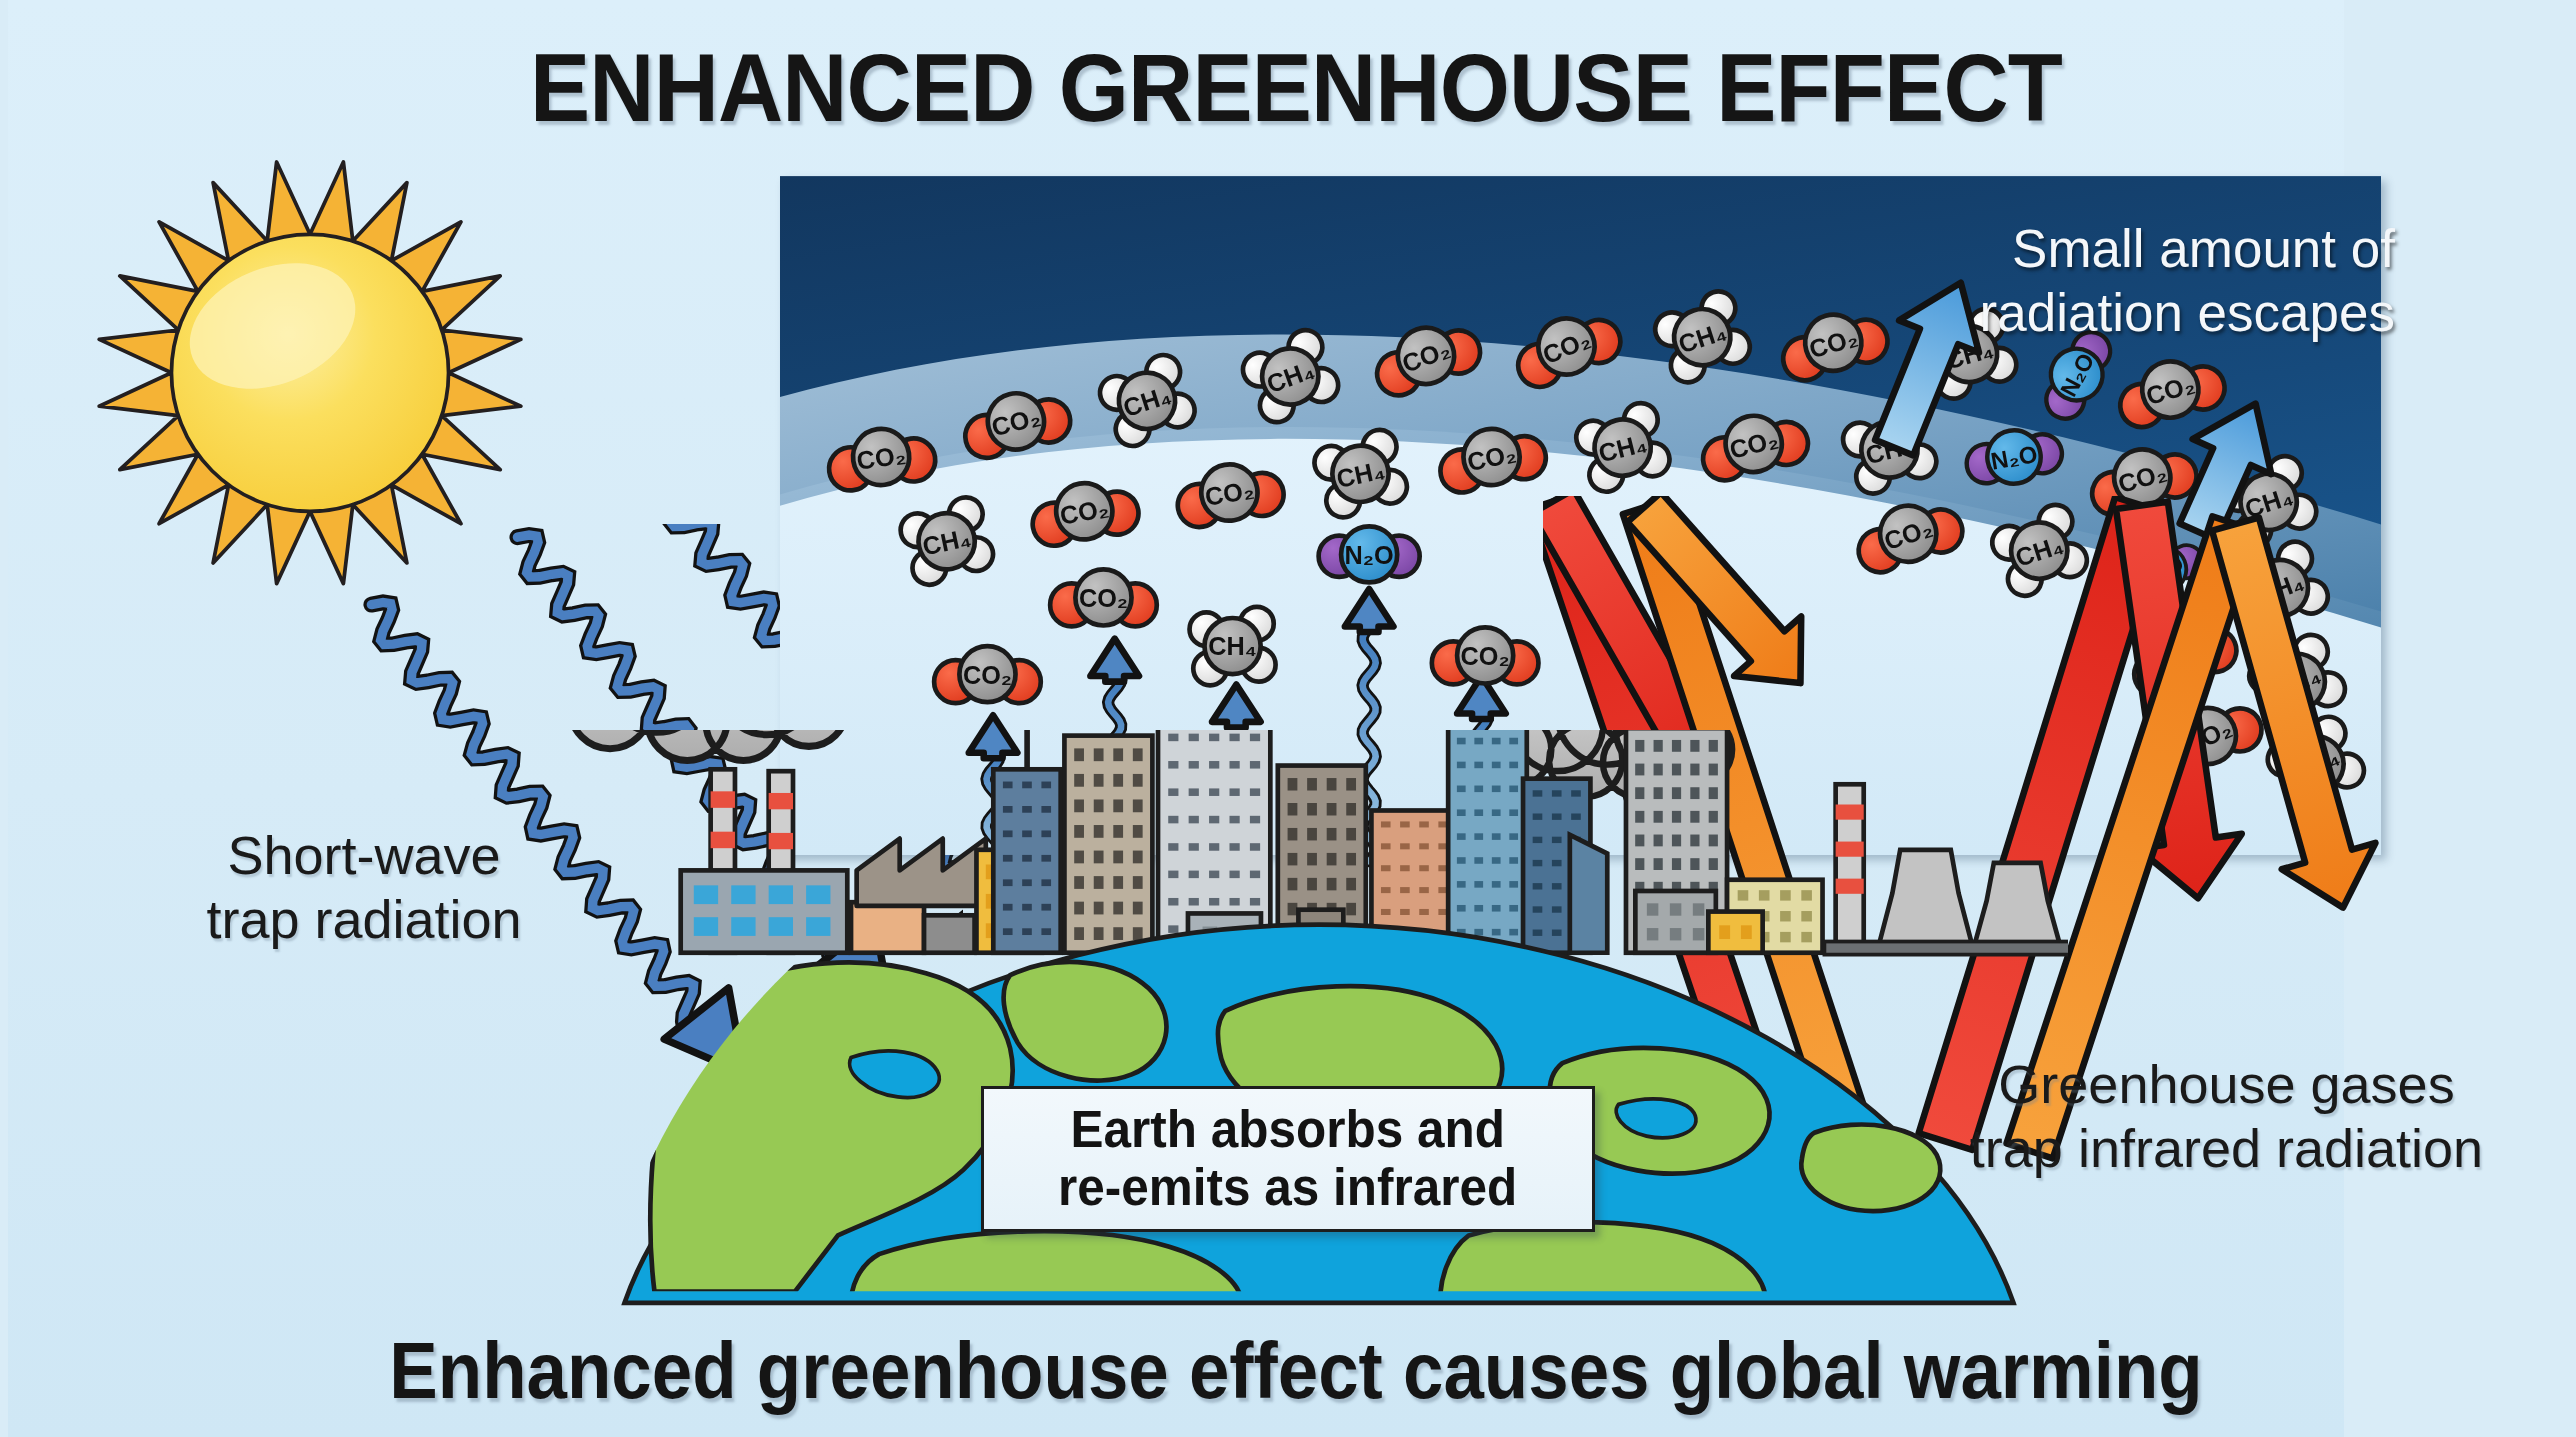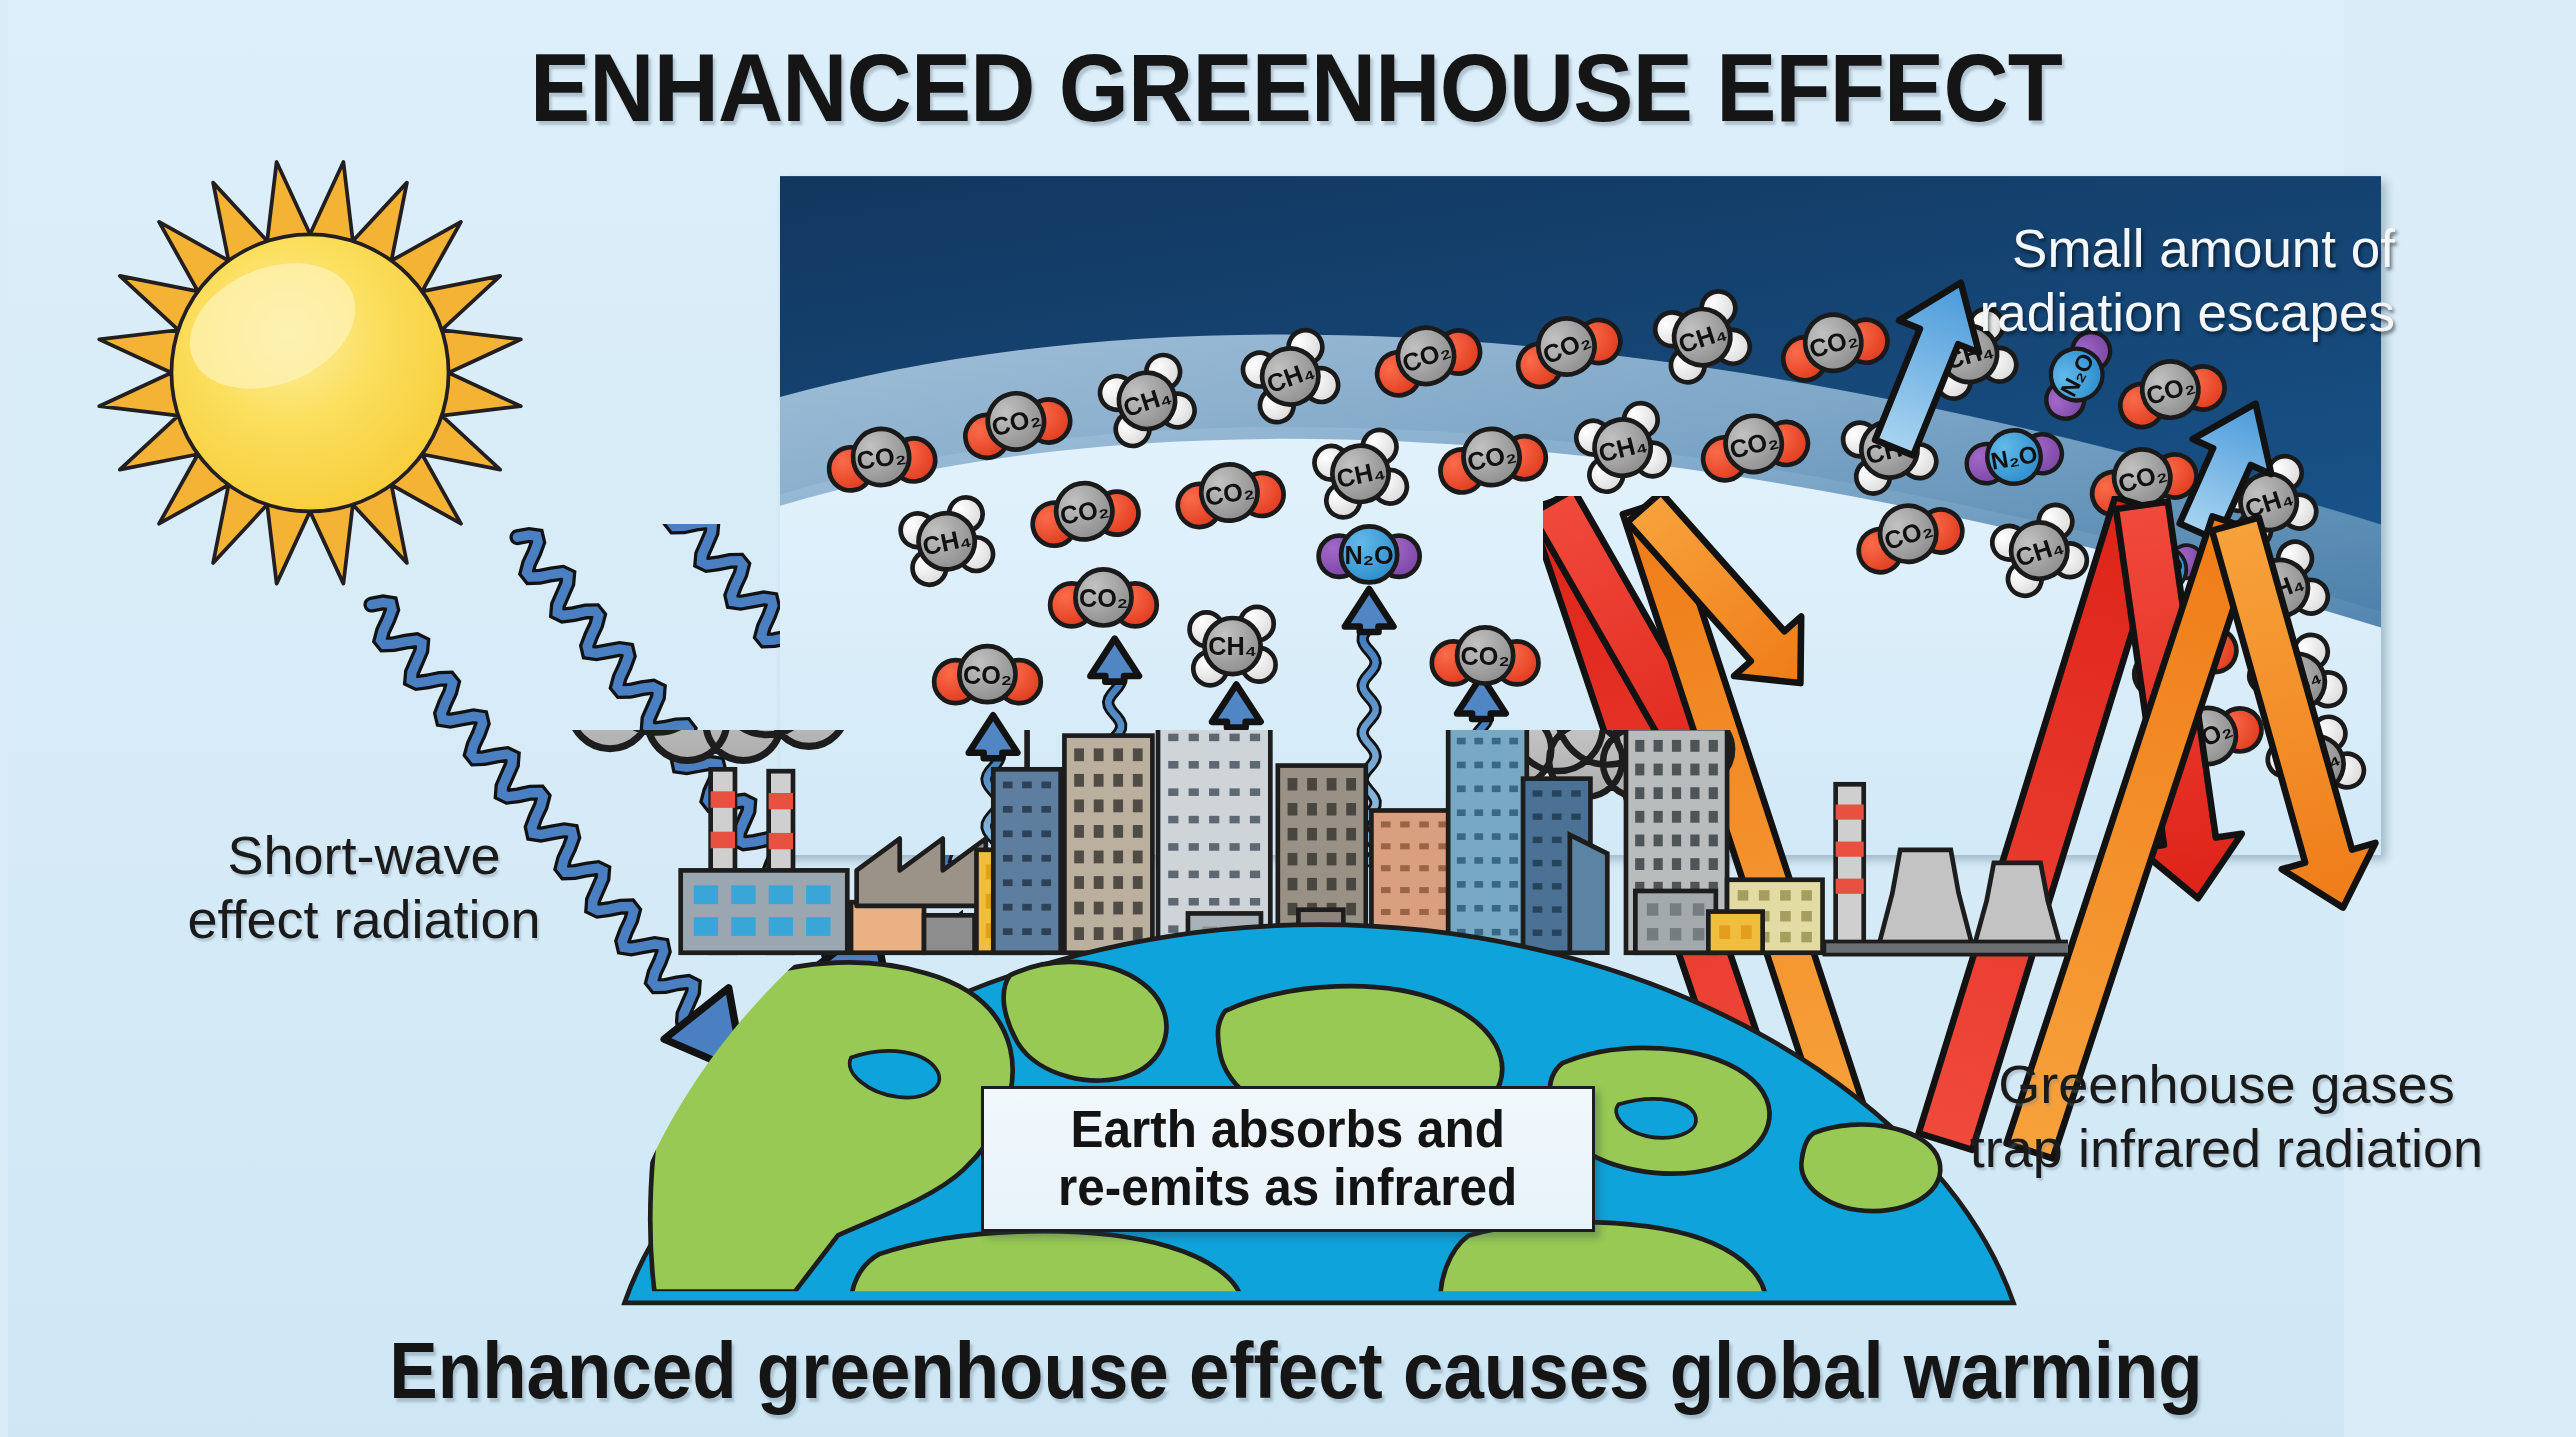--- a/index.html
+++ b/index.html
@@ -112,21 +112,21 @@
       <g>
         <path d="M398.0,-40.0 L410.5,-42.3 L418.6,-41.1 L420.1,-34.6 L416.1,-23.8 L410.4,-11.7 L407.9,-2.1 L411.6,2.6 L421.6,2.3 L434.7,-0.4 L446.1,-1.9 L452.1,1.0 L451.4,9.2 L446.4,20.8 L441.3,32.5 L440.6,40.7 L446.6,43.6 L458.1,42.1 L471.1,39.3 L481.1,39.1 L484.8,43.7 L482.3,53.4 L476.7,65.5 L472.6,76.3 L474.1,82.8 L482.2,84.0 L494.7,81.7 L507.2,79.4 L515.3,80.6 L516.8,87.0 L512.8,97.9 L507.2,110.0 L504.6,119.6 L508.4,124.3 L518.3,124.0 L531.4,121.3 L542.8,119.8 L548.8,122.7 L548.2,130.9 L543.1,142.5 L538.0,154.2 L537.4,162.3 L543.3,165.2 L554.8,163.8 L567.8,161.0 L577.8,160.7 L581.5,165.4 L579.0,175.1 L573.4,187.2 L569.4,198.0 L570.8,204.5 L578.9,205.7 L591.4,203.4 L604.0,201.1 L612.0,202.3 L613.5,208.7 L609.5,219.6 L603.9,231.7 L601.4,241.3 L605.1,246.0 L615.0,245.7 L628.1,243.0 L639.6,241.5 L645.5,244.4 L644.9,252.5 L639.8,264.2 L634.7,275.9 L634.1,284.0 L640.0,286.9 L651.5,285.4 L664.6,282.7 L674.5,282.4 L678.2,287.1 L675.7,296.7 L670.1,308.8 L666.1,319.7 L667.6,326.1 L675.6,327.3 L688.2,325.0 L700.7,322.7 L708.8,323.9 L710.2,330.4 L706.2,341.2 L700.6,353.3 L698.1,363.0 L701.8,367.7 L711.8,367.4 L724.8,364.6 L736.3,363.2 L742.2,366.1 L741.6,374.2 L736.5,385.9 L731.4,397.5 L730.8,405.7" fill="none" stroke="#121212" stroke-width="17" stroke-linecap="round"></path>
         <path d="M398.0,-40.0 L410.5,-42.3 L418.6,-41.1 L420.1,-34.6 L416.1,-23.8 L410.4,-11.7 L407.9,-2.1 L411.6,2.6 L421.6,2.3 L434.7,-0.4 L446.1,-1.9 L452.1,1.0 L451.4,9.2 L446.4,20.8 L441.3,32.5 L440.6,40.7 L446.6,43.6 L458.1,42.1 L471.1,39.3 L481.1,39.1 L484.8,43.7 L482.3,53.4 L476.7,65.5 L472.6,76.3 L474.1,82.8 L482.2,84.0 L494.7,81.7 L507.2,79.4 L515.3,80.6 L516.8,87.0 L512.8,97.9 L507.2,110.0 L504.6,119.6 L508.4,124.3 L518.3,124.0 L531.4,121.3 L542.8,119.8 L548.8,122.7 L548.2,130.9 L543.1,142.5 L538.0,154.2 L537.4,162.3 L543.3,165.2 L554.8,163.8 L567.8,161.0 L577.8,160.7 L581.5,165.4 L579.0,175.1 L573.4,187.2 L569.4,198.0 L570.8,204.5 L578.9,205.7 L591.4,203.4 L604.0,201.1 L612.0,202.3 L613.5,208.7 L609.5,219.6 L603.9,231.7 L601.4,241.3 L605.1,246.0 L615.0,245.7 L628.1,243.0 L639.6,241.5 L645.5,244.4 L644.9,252.5 L639.8,264.2 L634.7,275.9 L634.1,284.0 L640.0,286.9 L651.5,285.4 L664.6,282.7 L674.5,282.4 L678.2,287.1 L675.7,296.7 L670.1,308.8 L666.1,319.7 L667.6,326.1 L675.6,327.3 L688.2,325.0 L700.7,322.7 L708.8,323.9 L710.2,330.4 L706.2,341.2 L700.6,353.3 L698.1,363.0 L701.8,367.7 L711.8,367.4 L724.8,364.6 L736.3,363.2 L742.2,366.1 L741.6,374.2 L736.5,385.9 L731.4,397.5 L730.8,405.7" fill="none" stroke="#4a7fc1" stroke-width="10" stroke-linecap="round"></path>
         <g transform="translate(745.2,396.8) rotate(51.51980175165699)">
           <path d="M0,-44 L82,0 L0,44 Z" fill="#4a7fc1" stroke="#121212" stroke-width="8" stroke-linejoin="round"></path>
         </g>
       </g>
     </svg>
 
   <div class="abs side-label" id="shortwave-label">Short-wave
-effect radiation</div>
+trap radiation</div>
 
   <div class="abs" id="sky-panel">
     <svg width="1601" height="679" viewBox="0 0 1710 725">
       <defs>
         <linearGradient id="darkSky" x1="0" y1="0" x2="0.35" y2="1">
           <stop offset="0%" stop-color="#12375f"></stop>
           <stop offset="55%" stop-color="#164a7c"></stop>
           <stop offset="100%" stop-color="#1b5c96"></stop>
         </linearGradient>
         <linearGradient id="bandGrad" x1="0" y1="0" x2="1" y2="1">

